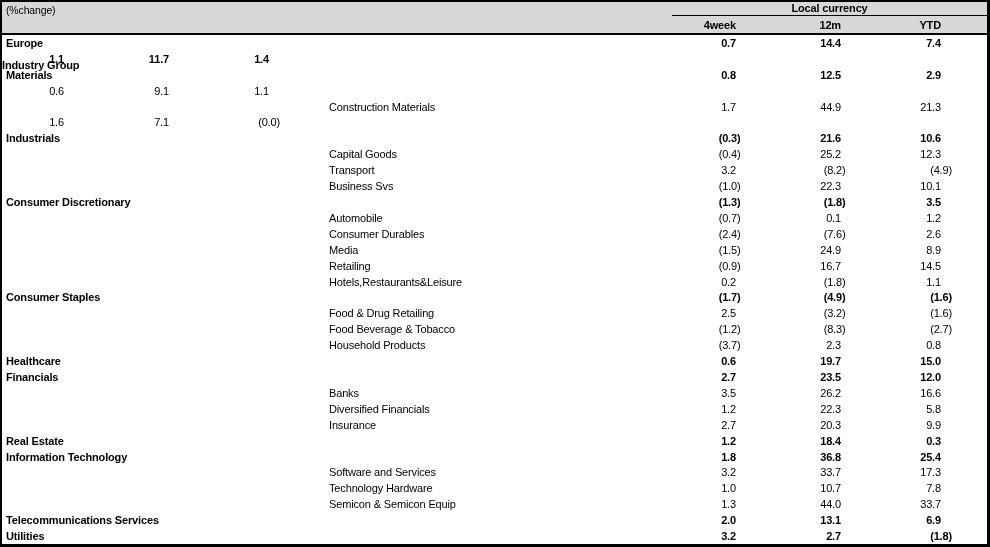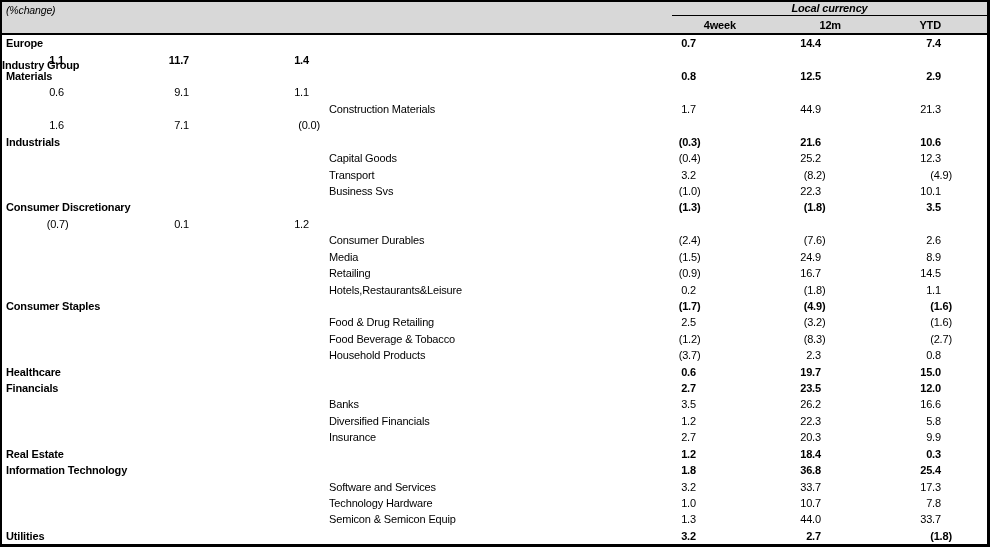--- a/index.html
+++ b/index.html
@@ -17,38 +17,38 @@
     letter-spacing:-0.15px;
     overflow:hidden;
   }
   
   .thead {
     position:relative;
     height:31px;
     background:#d8d8d8;
     border-bottom:2px solid #000;
   }
-  .hrow1 { position:relative; height:15px;font-style:italic; }
+  .hrow1 { position:relative; height:15px; }
   .pct { position:absolute; left:4px; top:2px; font-size:10.5px; white-space:nowrap; }
   .lcspan {
     position:absolute; left:670px; right:0; top:0; height:13px;
     border-bottom:1.5px solid #000;
     text-align:center; font-weight:700; line-height:13px;
   }
   .hrow2 { display:flex; height:16px; line-height:16px; font-weight:700; }
   .hname { flex:1; padding-left:0; white-space:nowrap;margin-top:40px; }
   
   .c1 { width:72px;  text-align:right; padding-right:10px; box-sizing:border-box; }
   .c2 { width:105px; text-align:right; padding-right:10px; box-sizing:border-box; }
   .c3 { width:136px; text-align:right; padding-right:46px; box-sizing:border-box; }
   .c1.paren, .c2.paren { padding-right:5.5px; }
   .c3.paren { padding-right:35px; }
   
   .tbody { display:flex; flex-direction:column; height:509px; }
-  .row { flex:1; display:flex; align-items:center;gap:20px; }
+  .row { flex:1; display:flex; align-items:center; }
   .row .name { flex:1; padding-left:4px; white-space:nowrap; overflow:hidden; }
   .row.s .name { padding-left:327px; }
   .row.g { font-weight:700; }
   .num { white-space:nowrap; }
 </style>
 </head>
 <body>
 
 <div class="sheet">
 
@@ -124,20 +124,21 @@
         <div class="num c2">22.3</div>
         <div class="num c3">10.1</div>
       </div>
     <div class="row g">
         <div class="name">Consumer Discretionary</div>
         <div class="num c1 paren">(1.3)</div>
         <div class="num c2 paren">(1.8)</div>
         <div class="num c3">3.5</div>
       </div>
     <div class="row s">
+        <div class="name">Automobile</div>
         <div class="num c1 paren">(0.7)</div>
         <div class="num c2">0.1</div>
         <div class="num c3">1.2</div>
       </div>
     <div class="row s">
         <div class="name">Consumer Durables</div>
         <div class="num c1 paren">(2.4)</div>
         <div class="num c2 paren">(7.6)</div>
         <div class="num c3">2.6</div>
       </div>
@@ -237,20 +238,26 @@
         <div class="num c2">10.7</div>
         <div class="num c3">7.8</div>
       </div>
     <div class="row s">
         <div class="name">Semicon &amp; Semicon Equip</div>
         <div class="num c1">1.3</div>
         <div class="num c2">44.0</div>
         <div class="num c3">33.7</div>
       </div>
     <div class="row g">
+        <div class="name">Telecommunications Services</div>
+        <div class="num c1">2.0</div>
+        <div class="num c2">13.1</div>
+        <div class="num c3">6.9</div>
+      </div>
+    <div class="row g">
         <div class="name">Utilities</div>
         <div class="num c1">3.2</div>
         <div class="num c2">2.7</div>
         <div class="num c3 paren">(1.8)</div>
       </div>
 
   </div>
 </div>
 
 </body></html>

